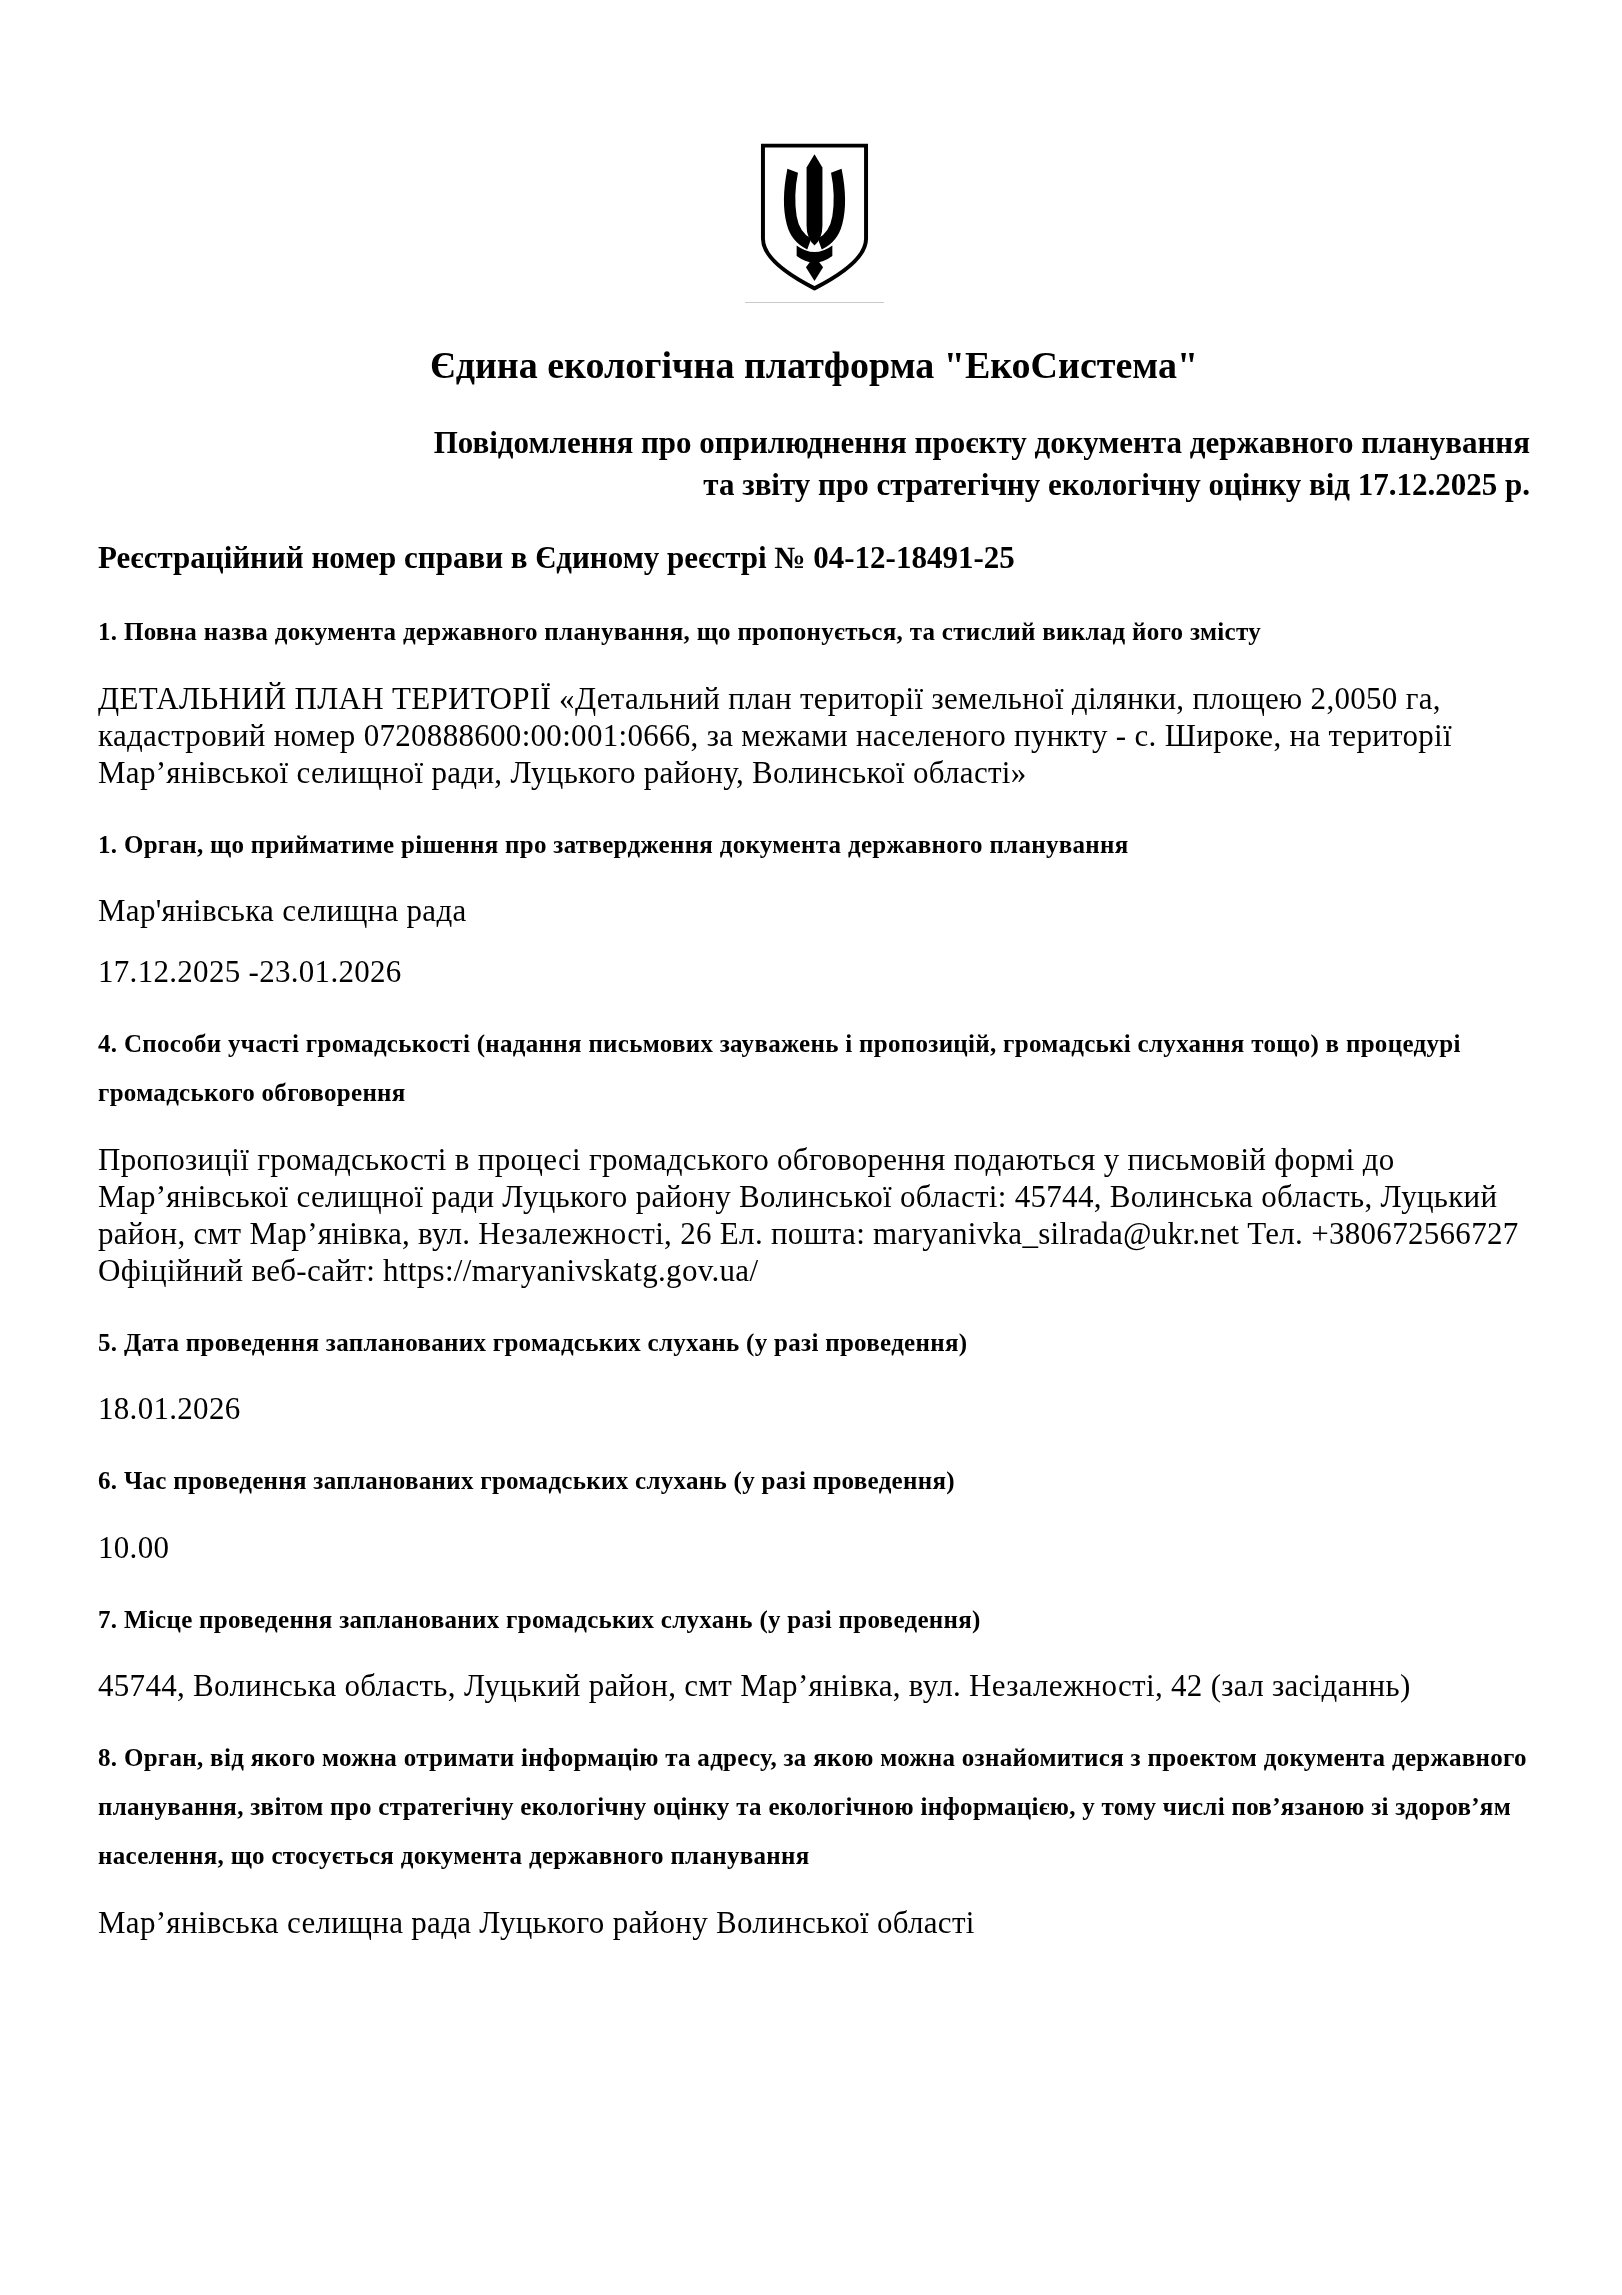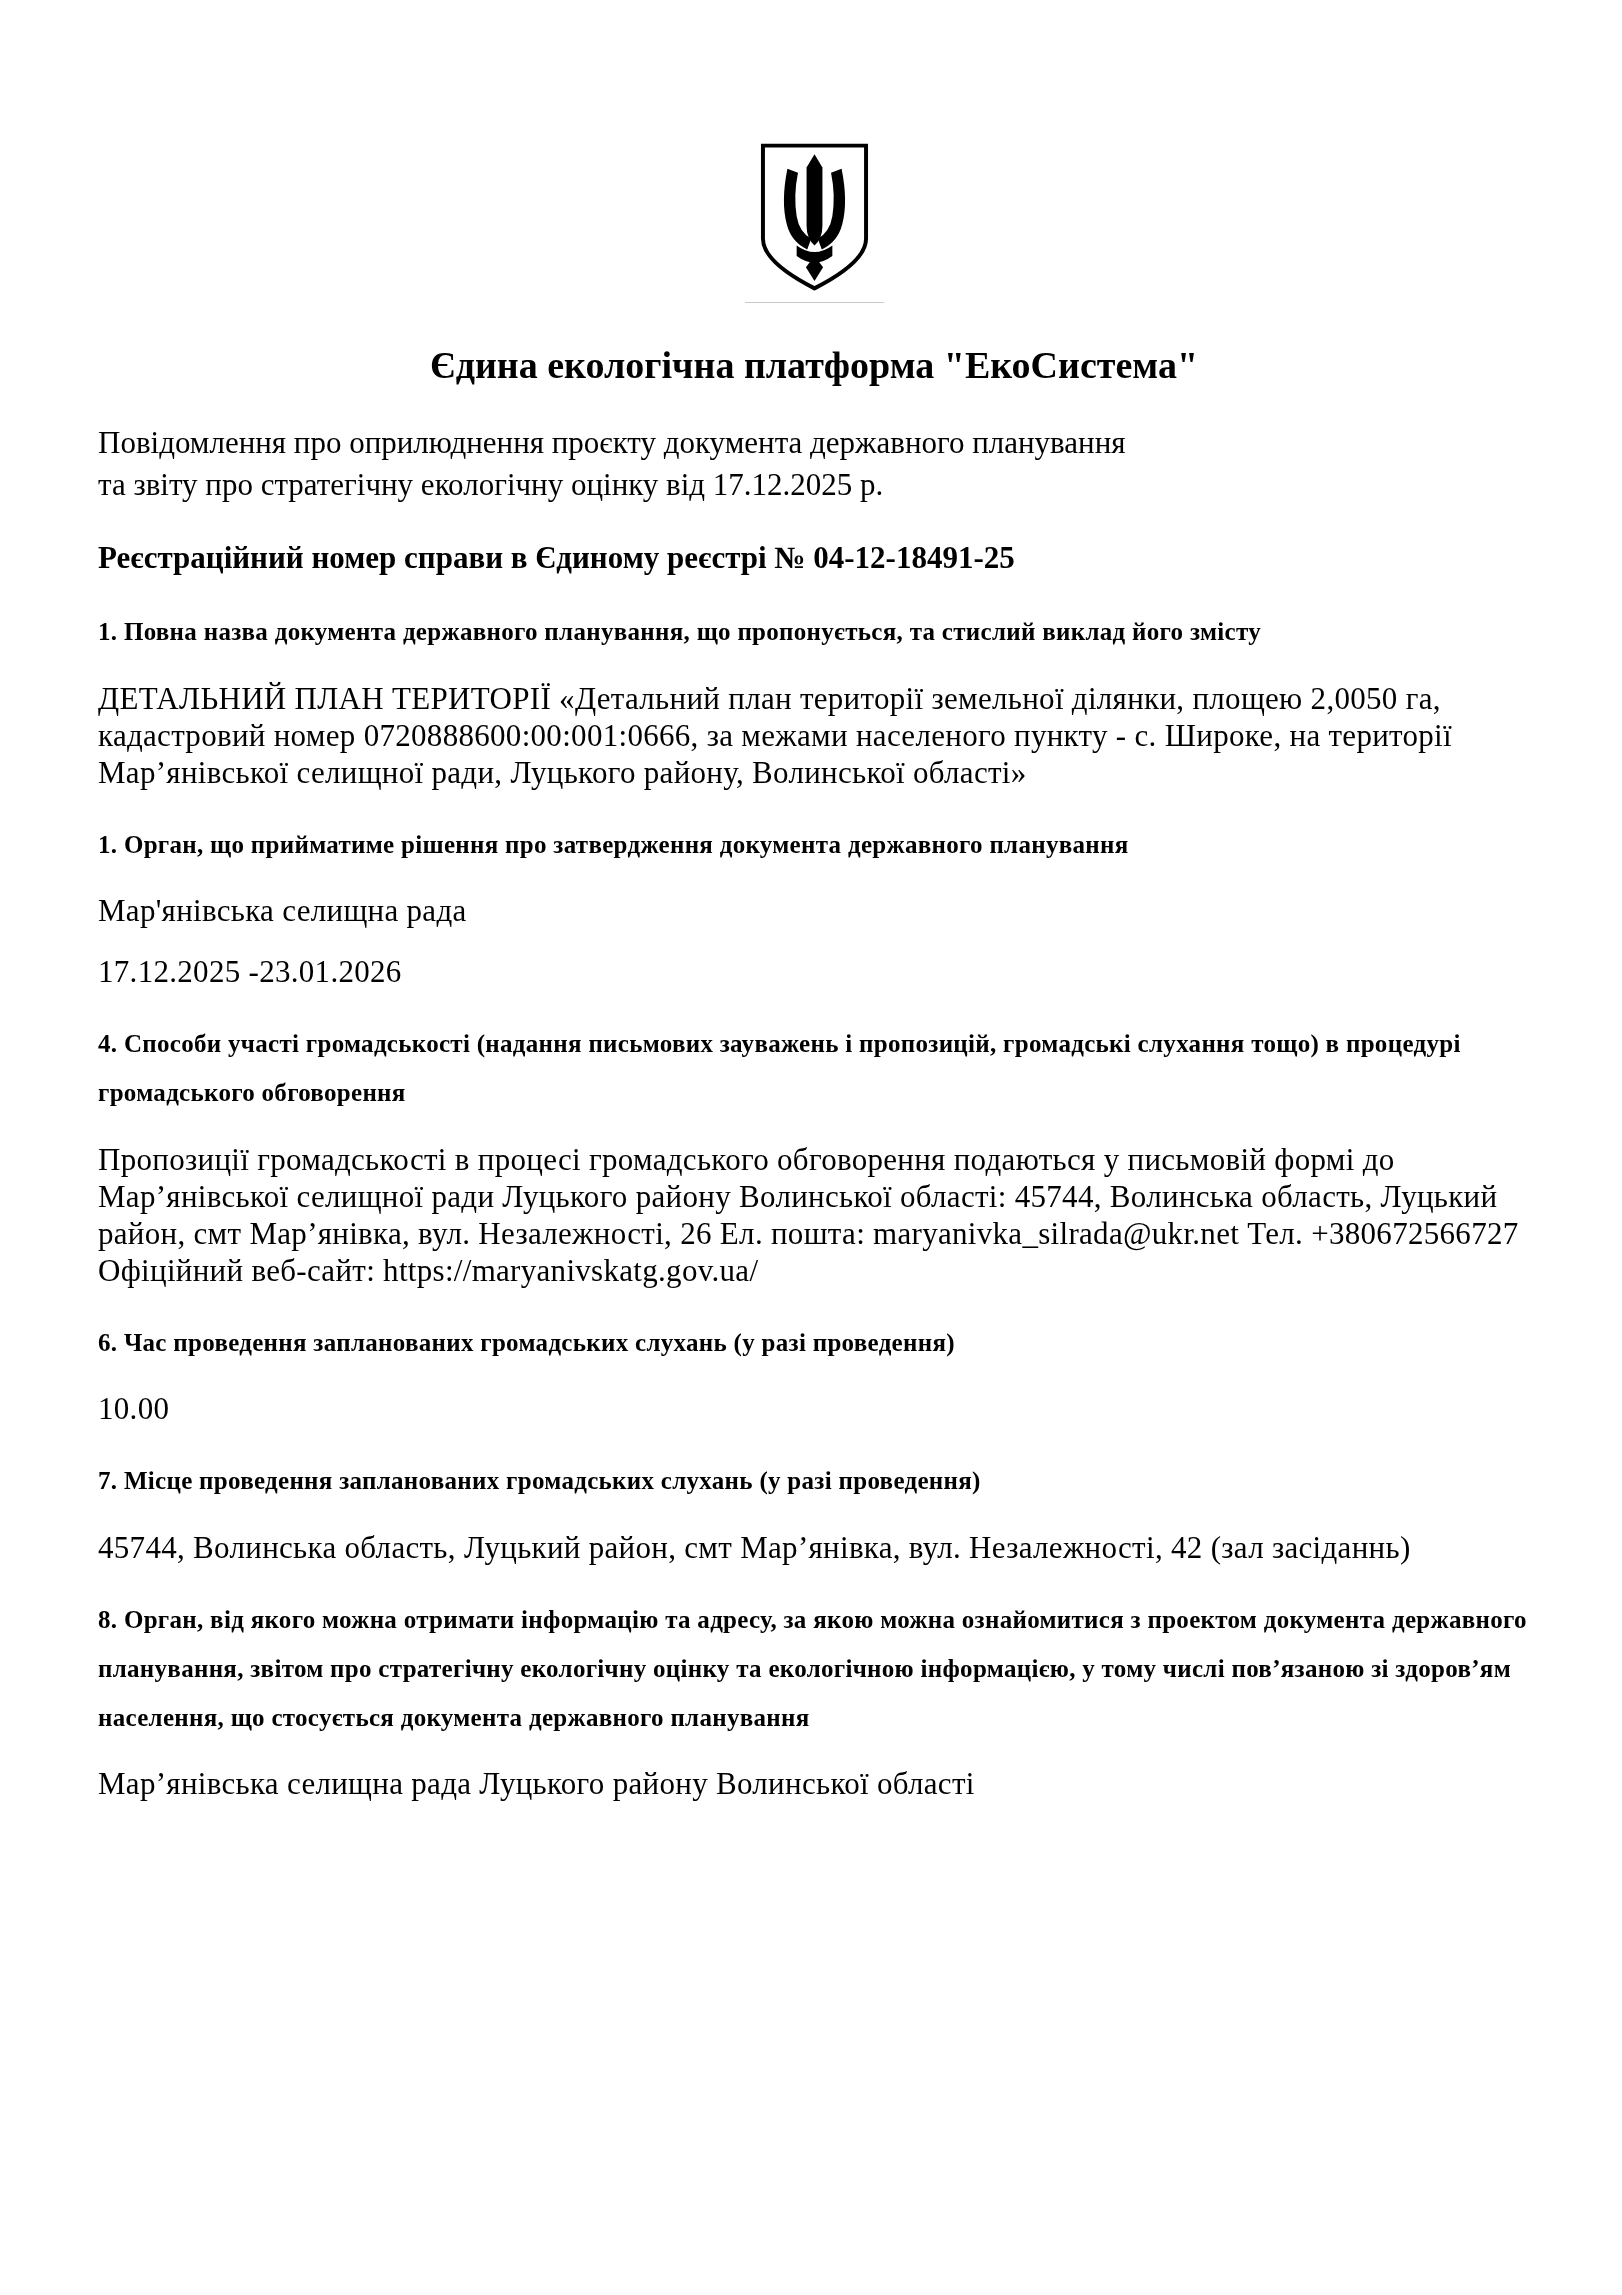--- a/index.html
+++ b/index.html
@@ -31,22 +31,22 @@
   }
   .platform-title {
     font-size: 38px;
     font-weight: bold;
     text-align: center;
     line-height: 43px;
     margin: 41px 0 0 0;
   }
   .notice-title {
     font-size: 31px;
-    font-weight: normal;
-    text-align: left;
+    font-weight: bold;
+    text-align: right;
     line-height: 42px;
     margin: 35px 0 16px 0;
   }
   .registry {
     font-size: 31px;
     font-weight: bold;
     line-height: 41px;
     margin: 31px 0 12px 0;
   }
   .doc-section h3 {
@@ -114,20 +114,24 @@
 
     <section class="doc-section">
       <p>17.12.2025 -23.01.2026</p>
     </section>
 
     <section class="doc-section">
       <h3>4. Способи участі громадськості (надання письмових зауважень і пропозицій, громадські слухання тощо) в процедурі громадського обговорення</h3>
       <p>Пропозиції громадськості в процесі громадського обговорення подаються у письмовій формі до Мар’янівської селищної ради Луцького району Волинської області: 45744, Волинська область, Луцький район, смт Мар’янівка, вул. Незалежності, 26 Ел. пошта: maryanivka_silrada@ukr.net Тел. +380672566727 Офіційний веб-сайт: https://maryanivskatg.gov.ua/</p>
     </section>
 
+    <section class="doc-section">
+      <h3>5. Дата проведення запланованих громадських слухань (у разі проведення)</h3>
+      <p>18.01.2026</p>
+    </section>
 
     <section class="doc-section">
       <h3>6. Час проведення запланованих громадських слухань (у разі проведення)</h3>
       <p>10.00</p>
     </section>
 
     <section class="doc-section">
       <h3>7. Місце проведення запланованих громадських слухань (у разі проведення)</h3>
       <p>45744, Волинська область, Луцький район, смт Мар’янівка, вул. Незалежності, 42 (зал засіданнь)</p>
     </section>

